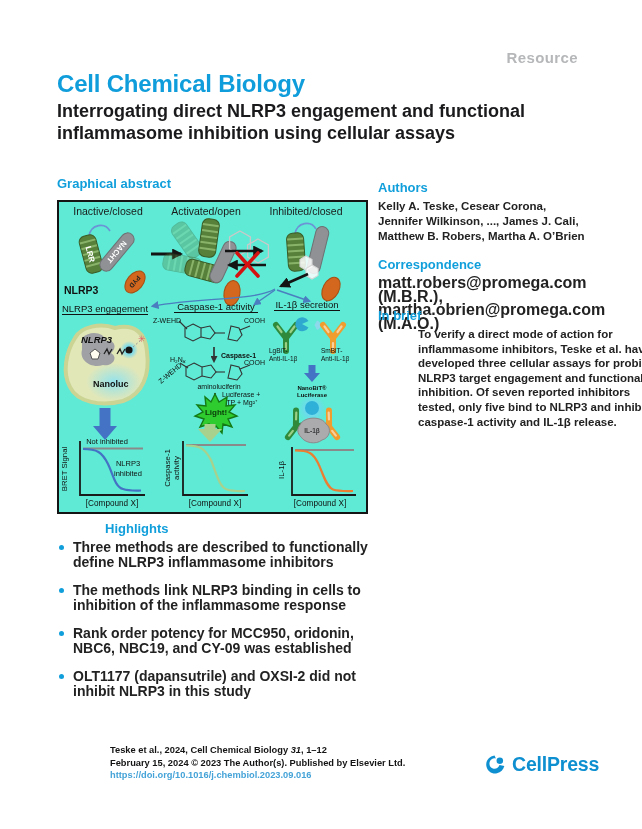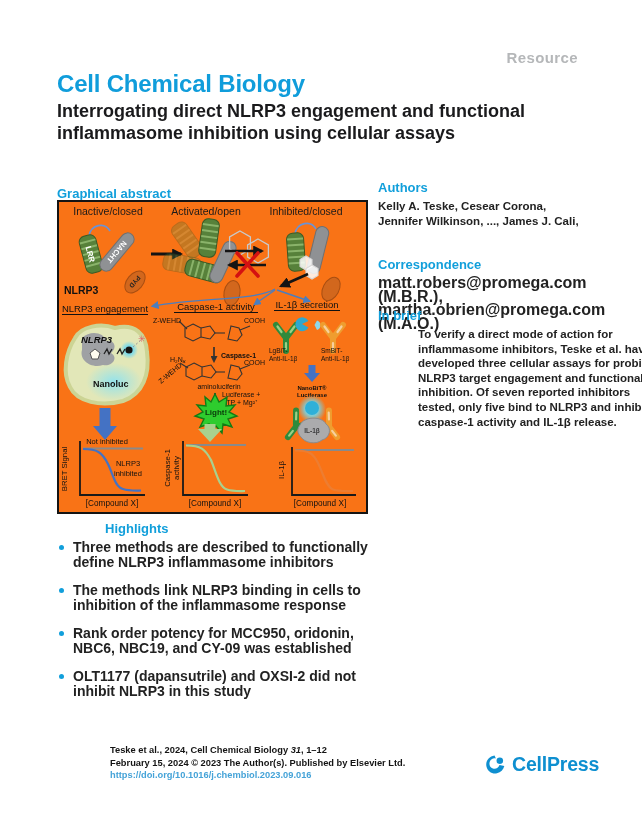--- a/index.html
+++ b/index.html
@@ -5,22 +5,22 @@
   html,body{margin:0;padding:0;}
   body{
     width:642px;height:829px;position:relative;background:#ffffff;
     font-family:"Liberation Sans", sans-serif;color:#1d1d1f;overflow:hidden;
   }
   .abs{position:absolute;}
   .kicker{top:49px;right:64px;font-size:15px;font-weight:bold;color:#b5b7b9;letter-spacing:.4px;}
   .journal{left:57px;top:70px;font-size:24px;font-weight:bold;color:#109ddb;letter-spacing:-.2px;}
   .title{left:57px;top:101px;width:478px;font-size:18px;line-height:21.5px;font-weight:bold;color:#1a1a1c;}
   .sec-h{font-size:13px;font-weight:bold;color:#119fdb;}
-  .ga-h{left:57px;top:186px;text-align:right;}
-  .figure{left:57px;top:200px;width:307px;height:310px;border:2.5px solid #141414;background:#f97316;text-align:center;}
+  .ga-h{left:57px;top:176px;text-align:right;}
+  .figure{left:57px;top:200px;width:307px;height:310px;border:2.5px solid #141414;background:#5eead4;text-align:center;}
   .rc{left:378px;width:238px;}
   .rc-authors-h{top:180px;}
   .rc-authors{top:199px;font-size:11.5px;font-weight:bold;line-height:15px;color:#222;}
   .rc-corr-h{top:257px;}
   .rc-corr{top:276px;font-size:16px;font-weight:bold;line-height:13.5px;color:#222;}
   .rc-brief-h{top:308px;}
   .rc-brief{top:327px;font-size:11.5px;font-weight:bold;line-height:14.6px;color:#222;margin-left:40px;}
   .hl-h{left:57px;top:521px;padding-left:48px;}
   .hl-list{left:57px;top:540px;width:334px;}
   .hl-item{display:flex;margin-bottom:13px;font-size:14px;font-weight:bold;line-height:15px;color:#222;}
@@ -250,20 +250,21 @@
     <path d="M236,248.5 C250,248.5 254,251 259,261 C264,271 267,285 274,287.5 C280,289.5 288,289 294,289" fill="none" stroke-width="2.2" stroke="#ed7d31"></path>
     <text x="261" y="304" text-anchor="middle" font-size="8.2" fill="#111">[Compound X]</text>
   </g>
 </svg>
 </div>
 
 <div class="abs sec-h rc rc-authors-h">Authors</div>
 <div class="abs rc rc-authors">
   <div>Kelly A. Teske, Cesear Corona,</div>
   <div>Jennifer Wilkinson, ..., James J. Cali,</div>
+  <div>Matthew B. Robers, Martha A. O’Brien</div>
 </div>
 
 <div class="abs sec-h rc rc-corr-h">Correspondence</div>
 <div class="abs rc rc-corr">
   <div>matt.robers@promega.com (M.B.R.),</div>
   <div>martha.obrien@promega.com (M.A.O.)</div>
 </div>
 
 <div class="abs sec-h rc rc-brief-h">In brief</div>
 <div class="abs rc rc-brief">To verify a direct mode of action for inflammasome inhibitors, Teske et al. have developed three cellular assays for probing NLRP3 target engagement and functional inhibition. Of seven reported inhibitors tested, only five bind to NLRP3 and inhibit caspase-1 activity and IL-1β release.</div>

